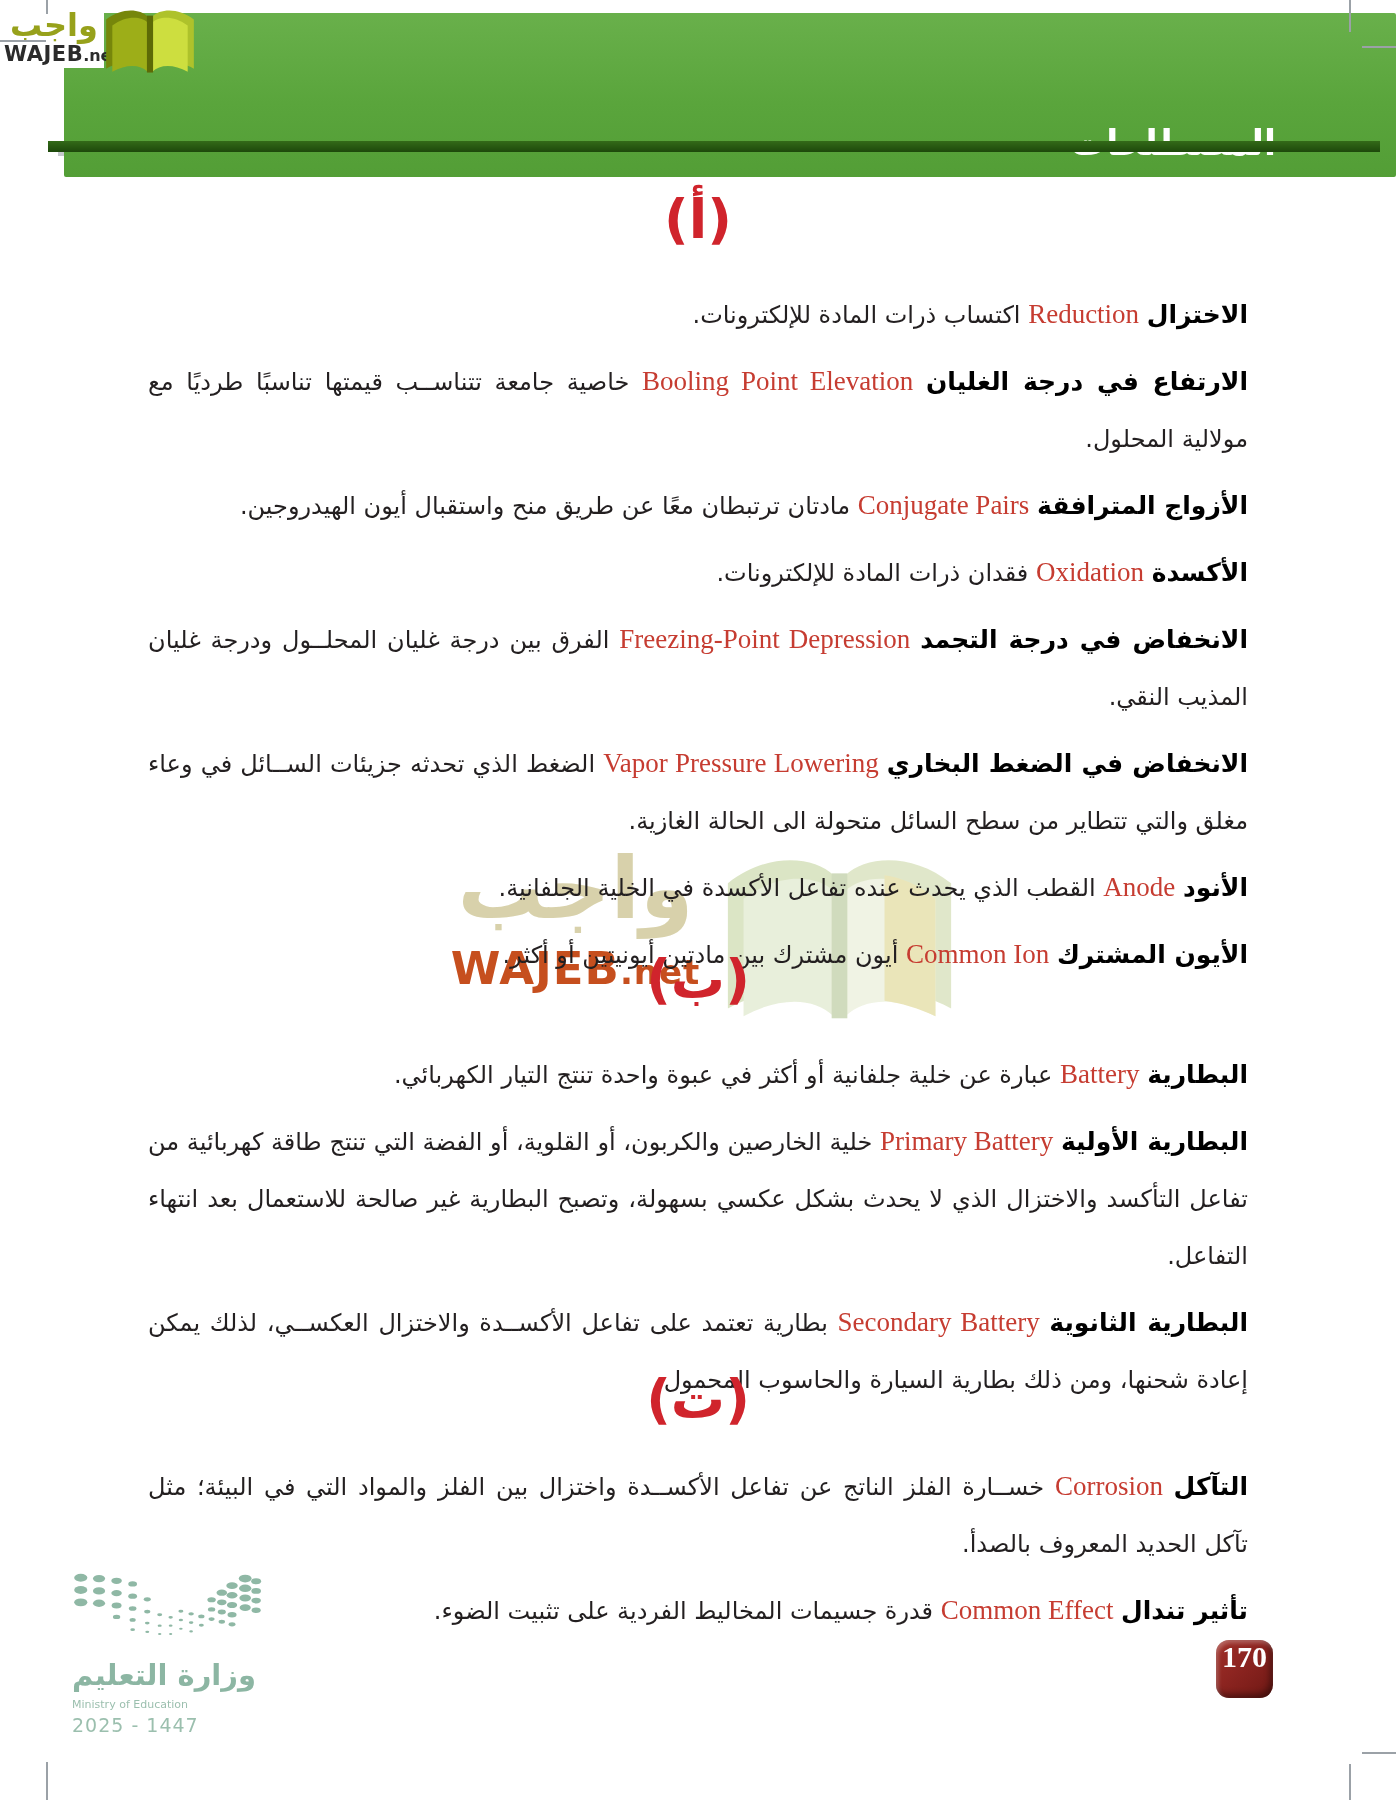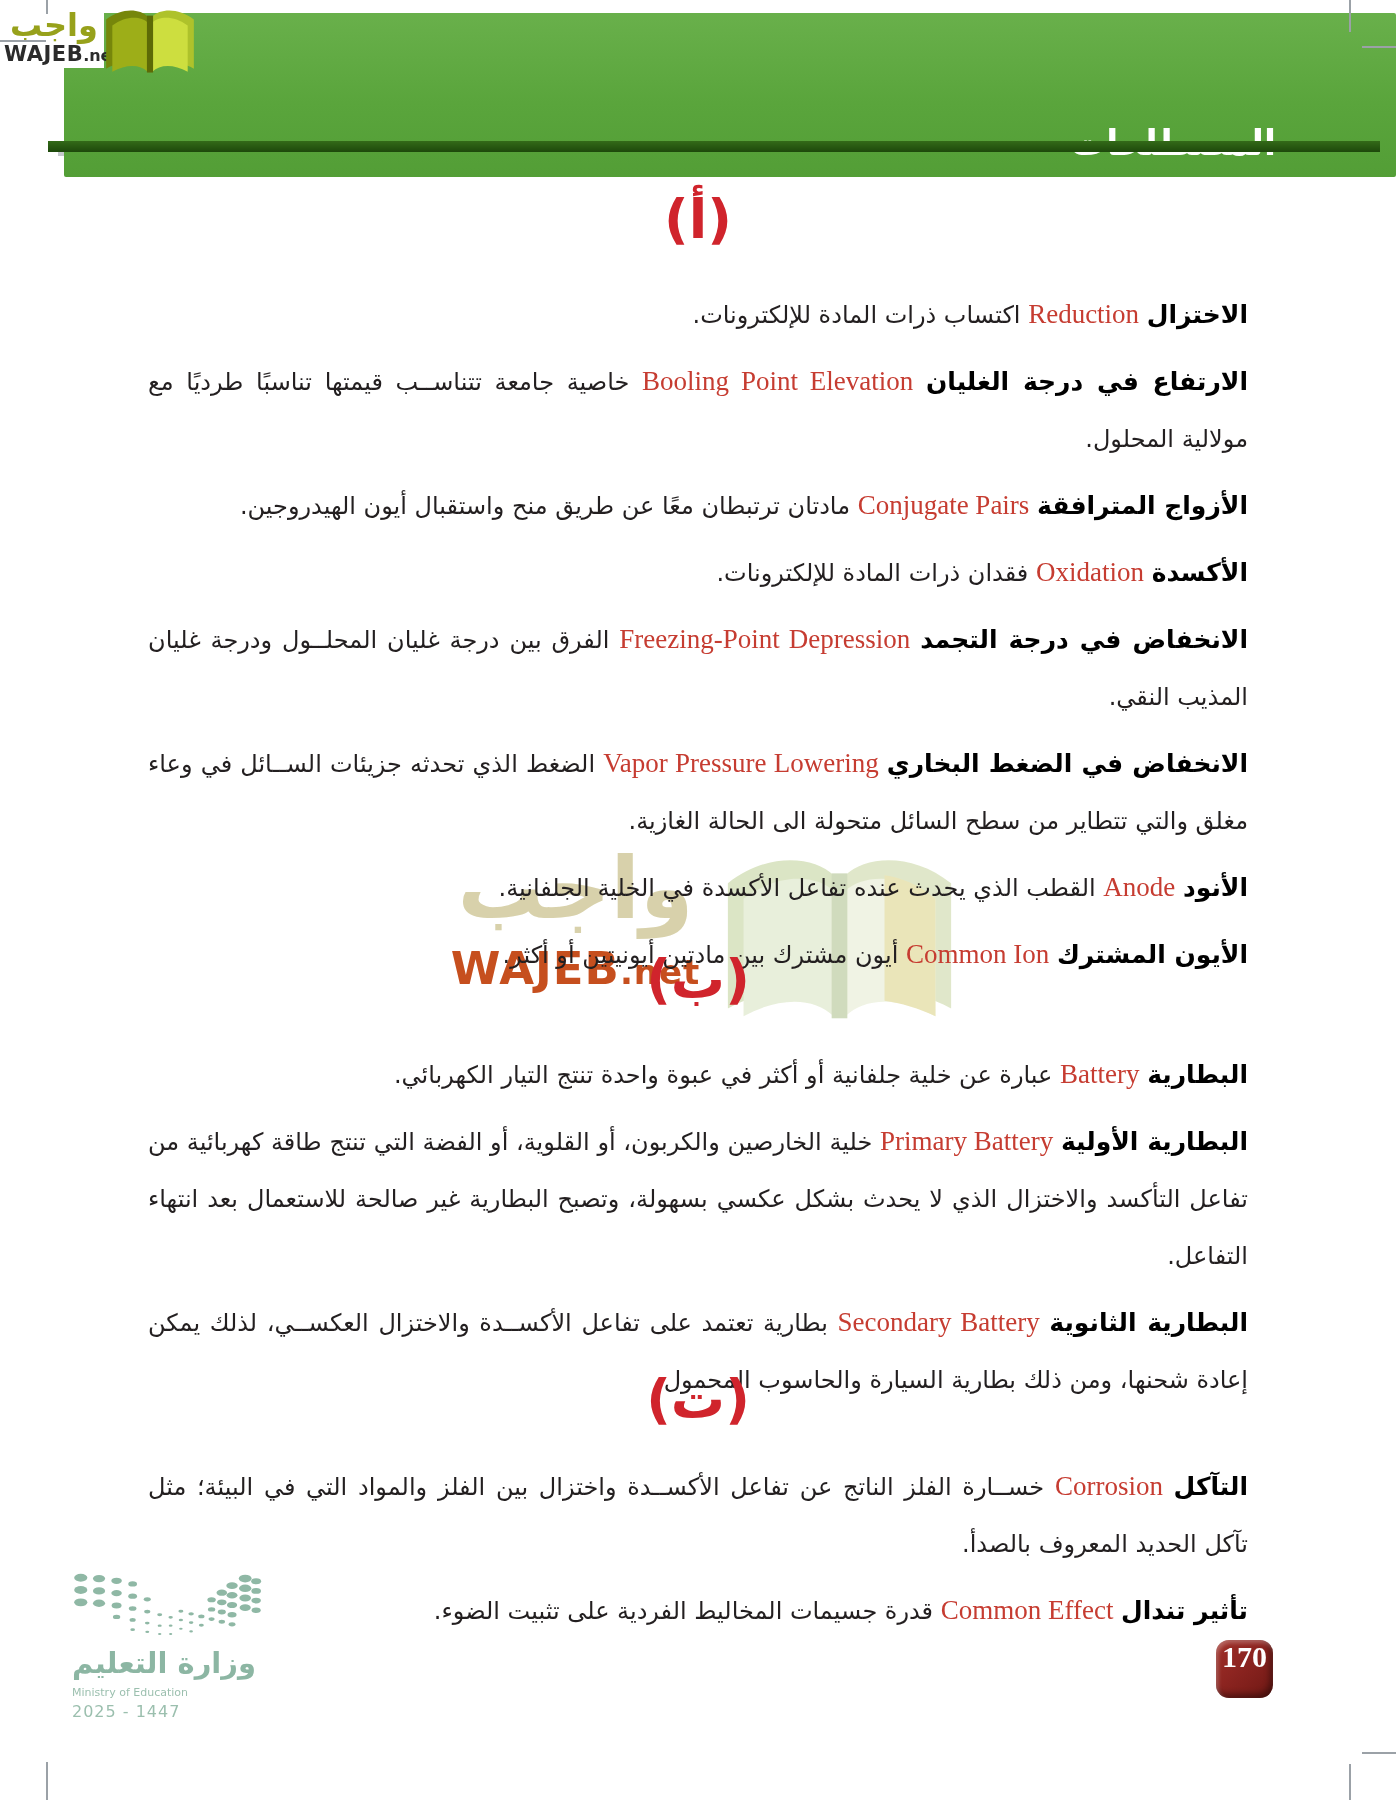--- a/index.html
+++ b/index.html
@@ -73,23 +73,23 @@
   .badge{
     position:absolute;right:123px;top:1640px;width:57px;height:58px;z-index:2;
     background:linear-gradient(135deg,#a03028 0%,#8c2420 45%,#6e1814 100%);
     border-radius:13px;
     box-shadow:inset 2px 3px 4px rgba(255,255,255,.28), inset -3px -4px 6px rgba(0,0,0,.4);
     display:flex;justify-content:center;
   }
   .badge-num{font-family:"Liberation Serif",serif;font-size:30px;font-weight:bold;color:#ffffff;}
   
   .moe{position:absolute;left:72px;top:1572px;width:230px;z-index:2;}
-  .moe-ar{margin-top:4px;font-size:29px;font-weight:bold;color:#8cb6a3;letter-spacing:1px;}
+  .moe-ar{margin-top:16px;font-size:29px;font-weight:bold;color:#8cb6a3;letter-spacing:1px;}
   .moe-en{margin-top:6px;font-size:11px;color:#9bbfae;}
-  .moe-years{margin-top:3px;font-size:16px;color:#9bbfae;letter-spacing:1px;}
+  .moe-years{margin-top:3px;font-size:19px;color:#9bbfae;letter-spacing:1px;}
 </style>
 </head>
 <body>
 
 <div class="mark v tl-v"></div>
 <div class="mark h tl-h"></div>
 <div class="mark v tr-v"></div>
 <div class="mark h tr-h"></div>
 <div class="mark v br-v"></div>
 <div class="mark h br-h"></div>

